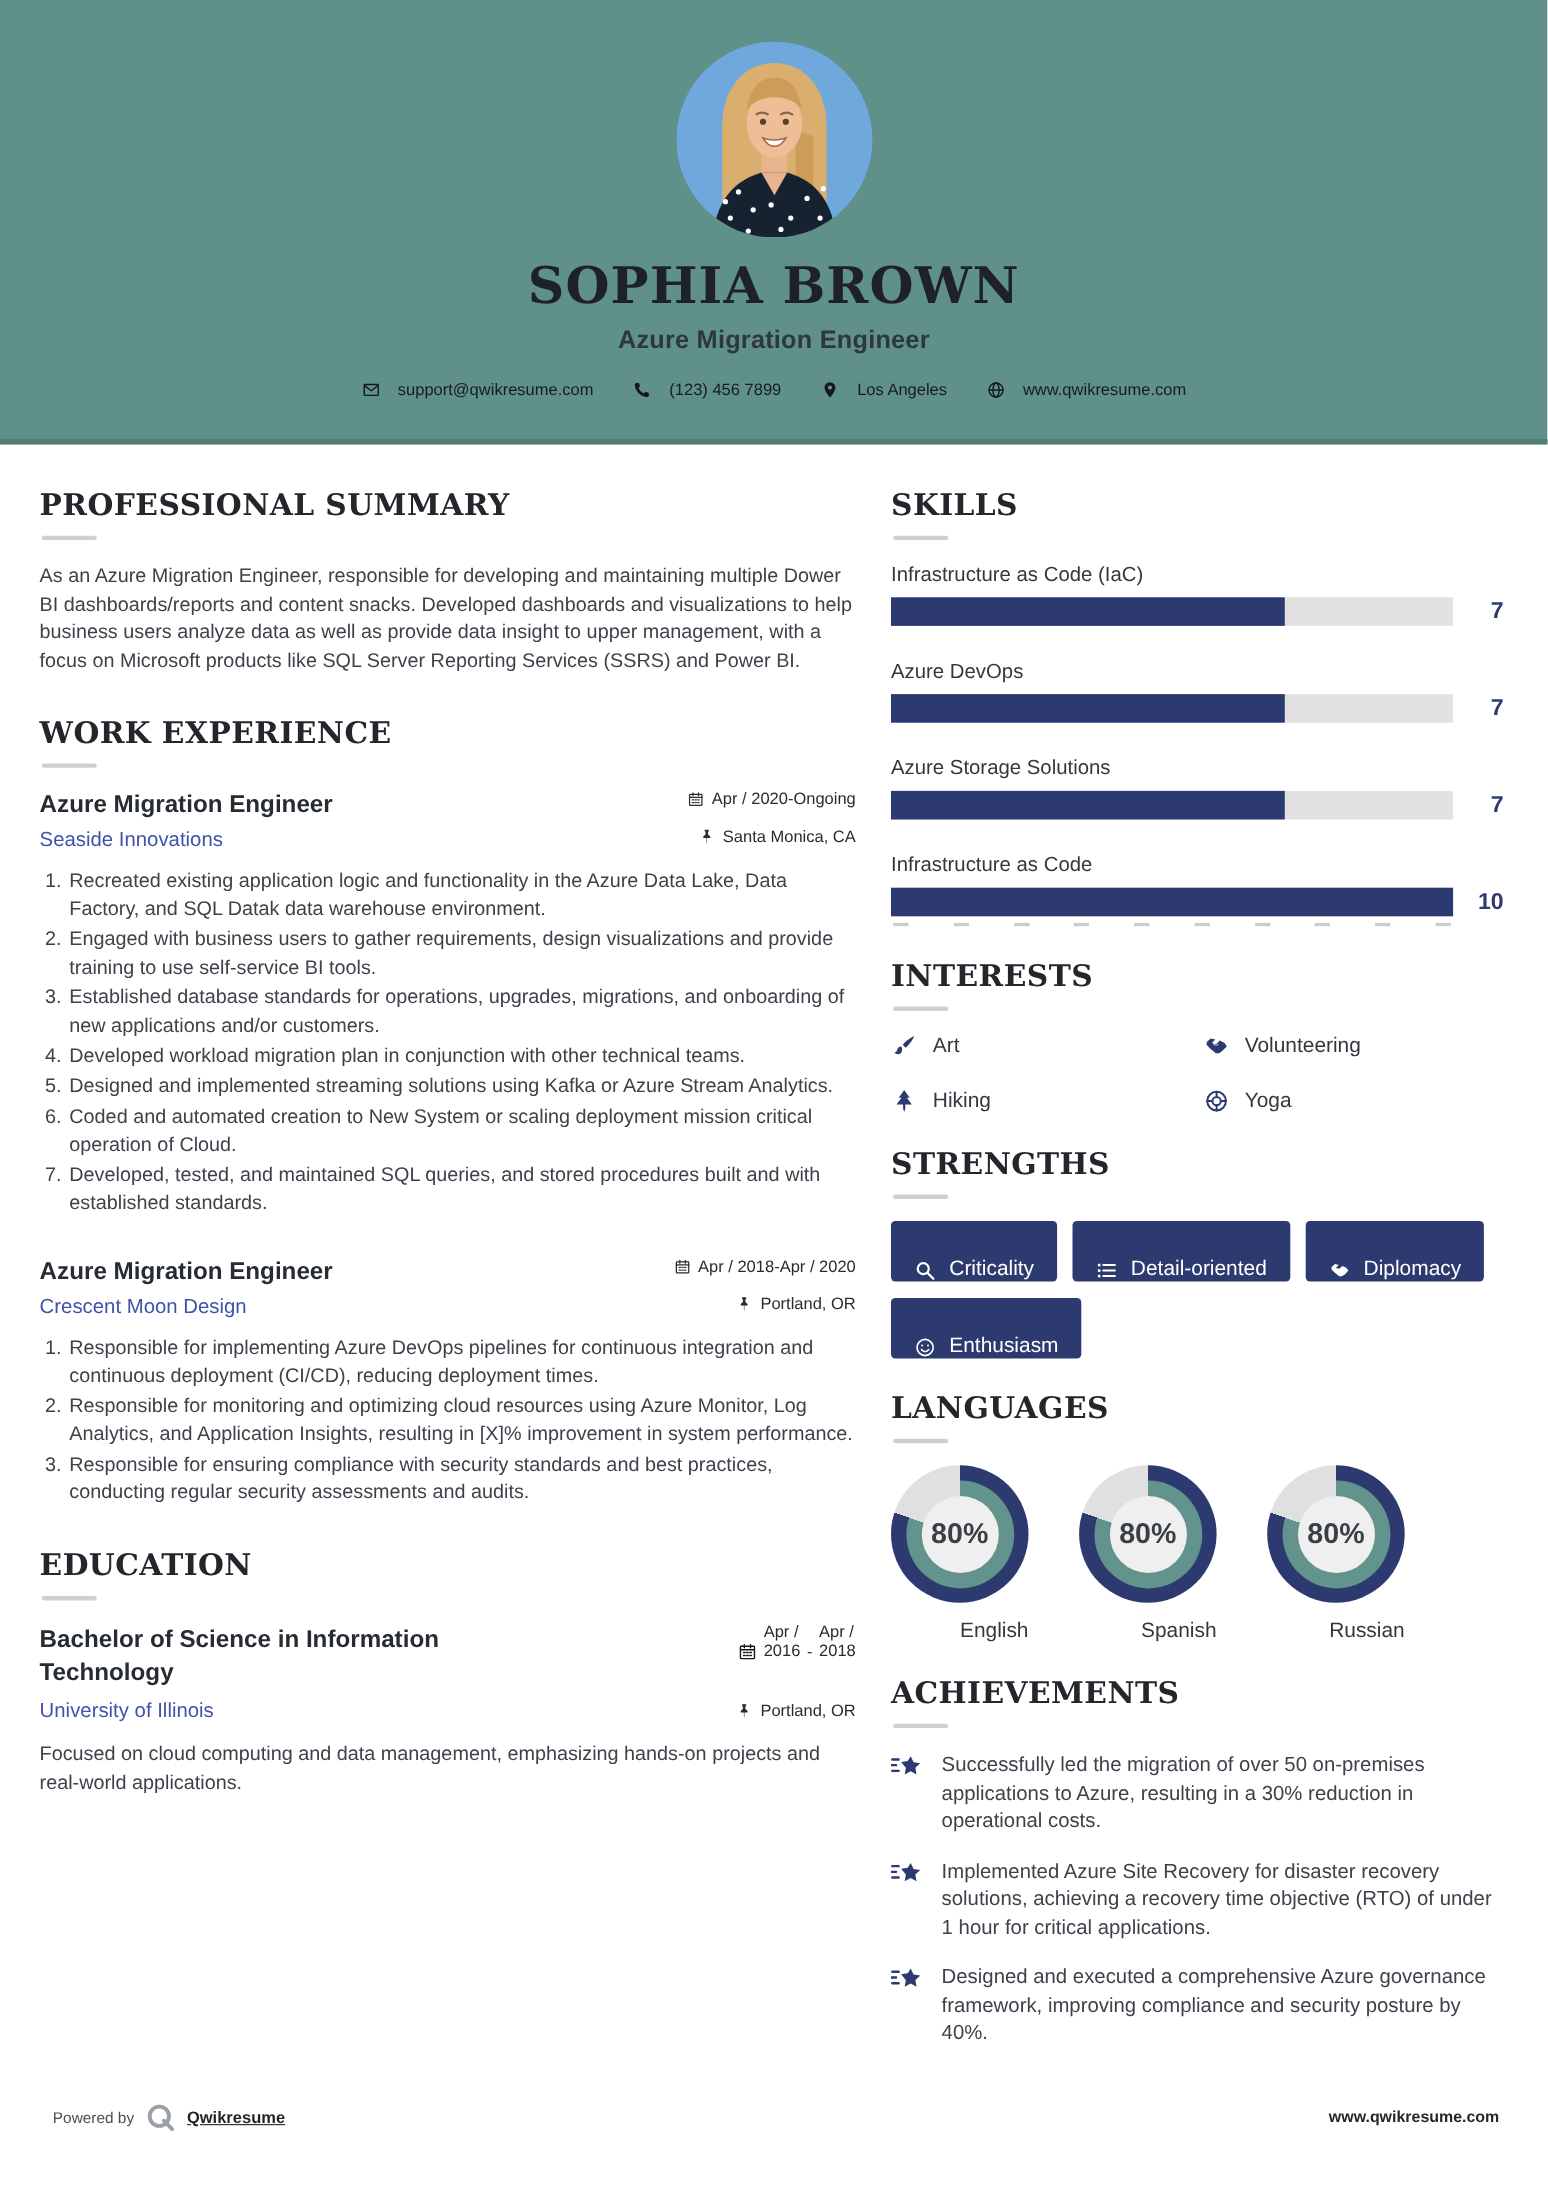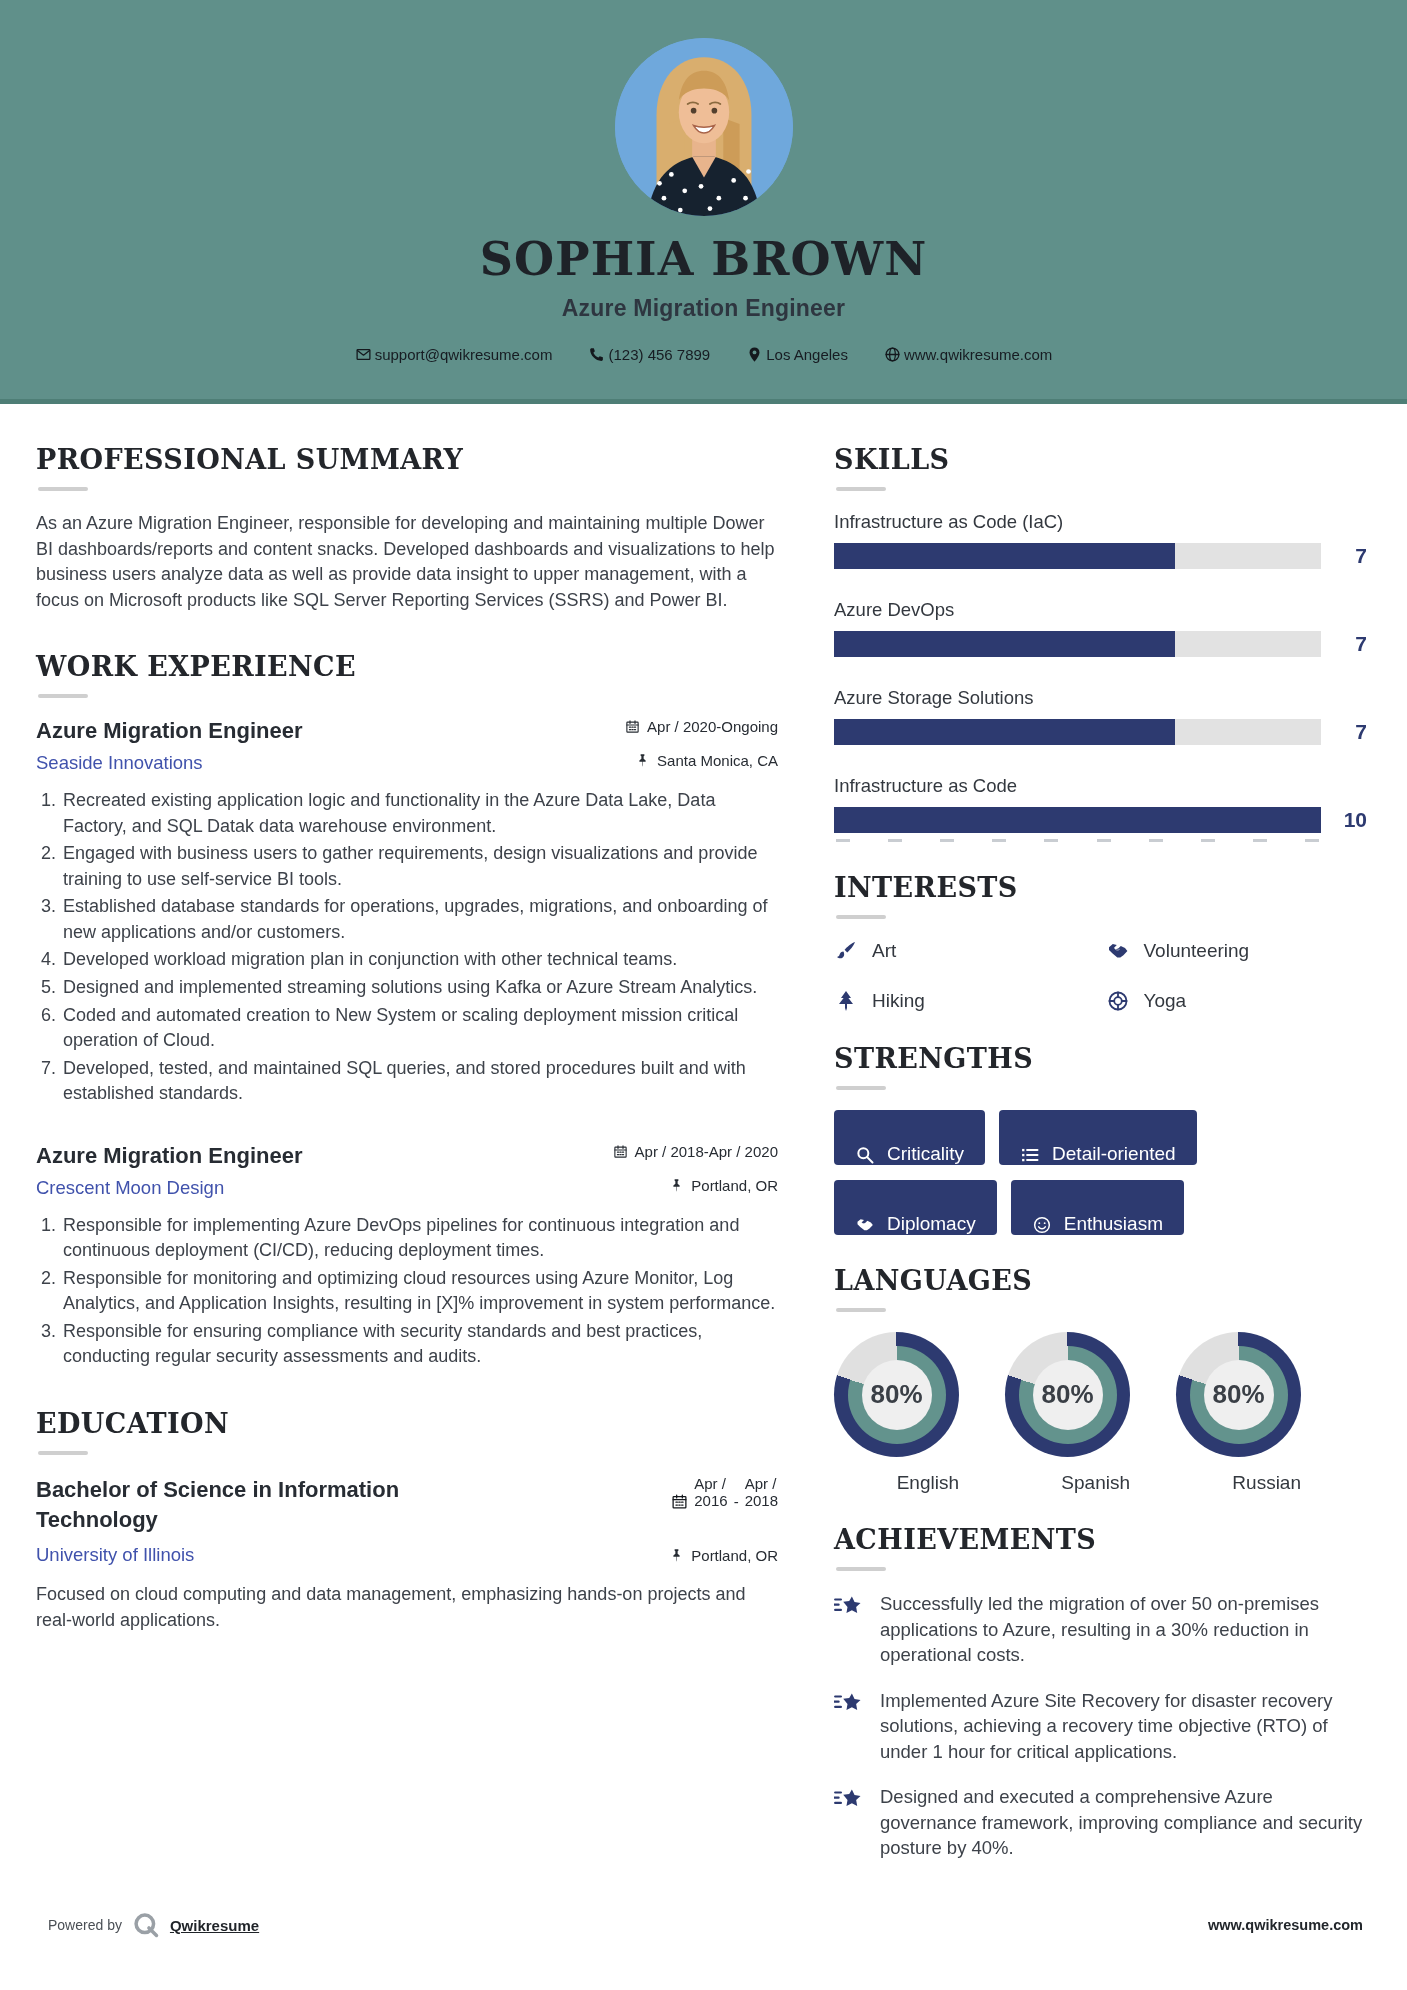--- a/index.html
+++ b/index.html
@@ -14,25 +14,25 @@
   
   .header{height:404px;background:var(--teal);border-bottom:5px solid var(--teal-dark);
           text-align:center;padding-top:38px;}
   .photo{width:178px;height:178px;margin:0 auto;border-radius:50%;overflow:hidden;background:#6FA8DC;}
   .photo svg{display:block;width:100%;height:100%;}
   .name{margin-top:16px;font-family:"DejaVu Serif","Liberation Serif",serif;font-weight:700;
         font-size:46px;letter-spacing:1px;color:#1E2228;}
   .role{margin-top:9px;font-size:23px;font-weight:600;color:#2E3640;letter-spacing:.2px;}
   .contact-row{margin-top:24px;display:flex;justify-content:center;align-items:center;gap:36px;
                font-size:15px;font-weight:500;color:#171C22;}
-  .contact-item{display:flex;align-items:center;gap:3px;cursor:pointer;}
+  .contact-item{display:flex;align-items:center;gap:16px;cursor:pointer;}
   .icon{display:inline-flex;width:17px;height:17px;color:#14181D;flex:none;}
   .icon svg{width:100%;height:100%;}
   
-  .main{display:flex;padding:40px 40px 0 36px;column-gap:56px;}
+  .main{display:flex;padding:40px 40px 0 36px;column-gap:32px;}
   .col-left{flex:0 0 742px;width:742px;}
   .col-right{flex:1;min-width:0;}
   .sec{margin-bottom:38px;}
   .sec-h{margin:0;font-family:"DejaVu Serif","Liberation Serif",serif;font-size:27px;font-weight:700;
          color:var(--heading);letter-spacing:.4px;}
   .sec-underline{width:50px;height:4px;background:#CFCFCF;border-radius:2px;margin:12px 0 20px 2px;}
   .summary-text{margin:0;font-size:18px;line-height:1.42;color:var(--body);}
   
   .job{margin-bottom:36px;}
   .job-head{display:flex;justify-content:space-between;align-items:flex-start;}

